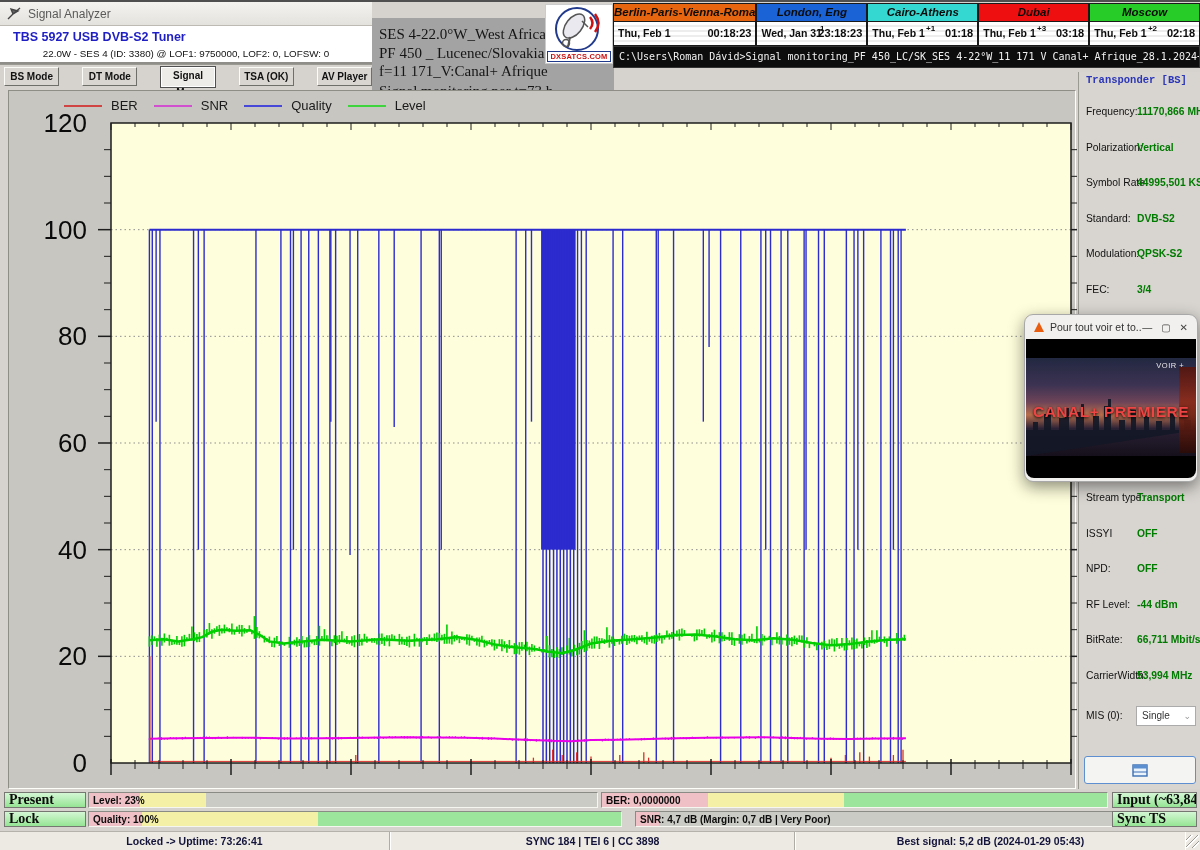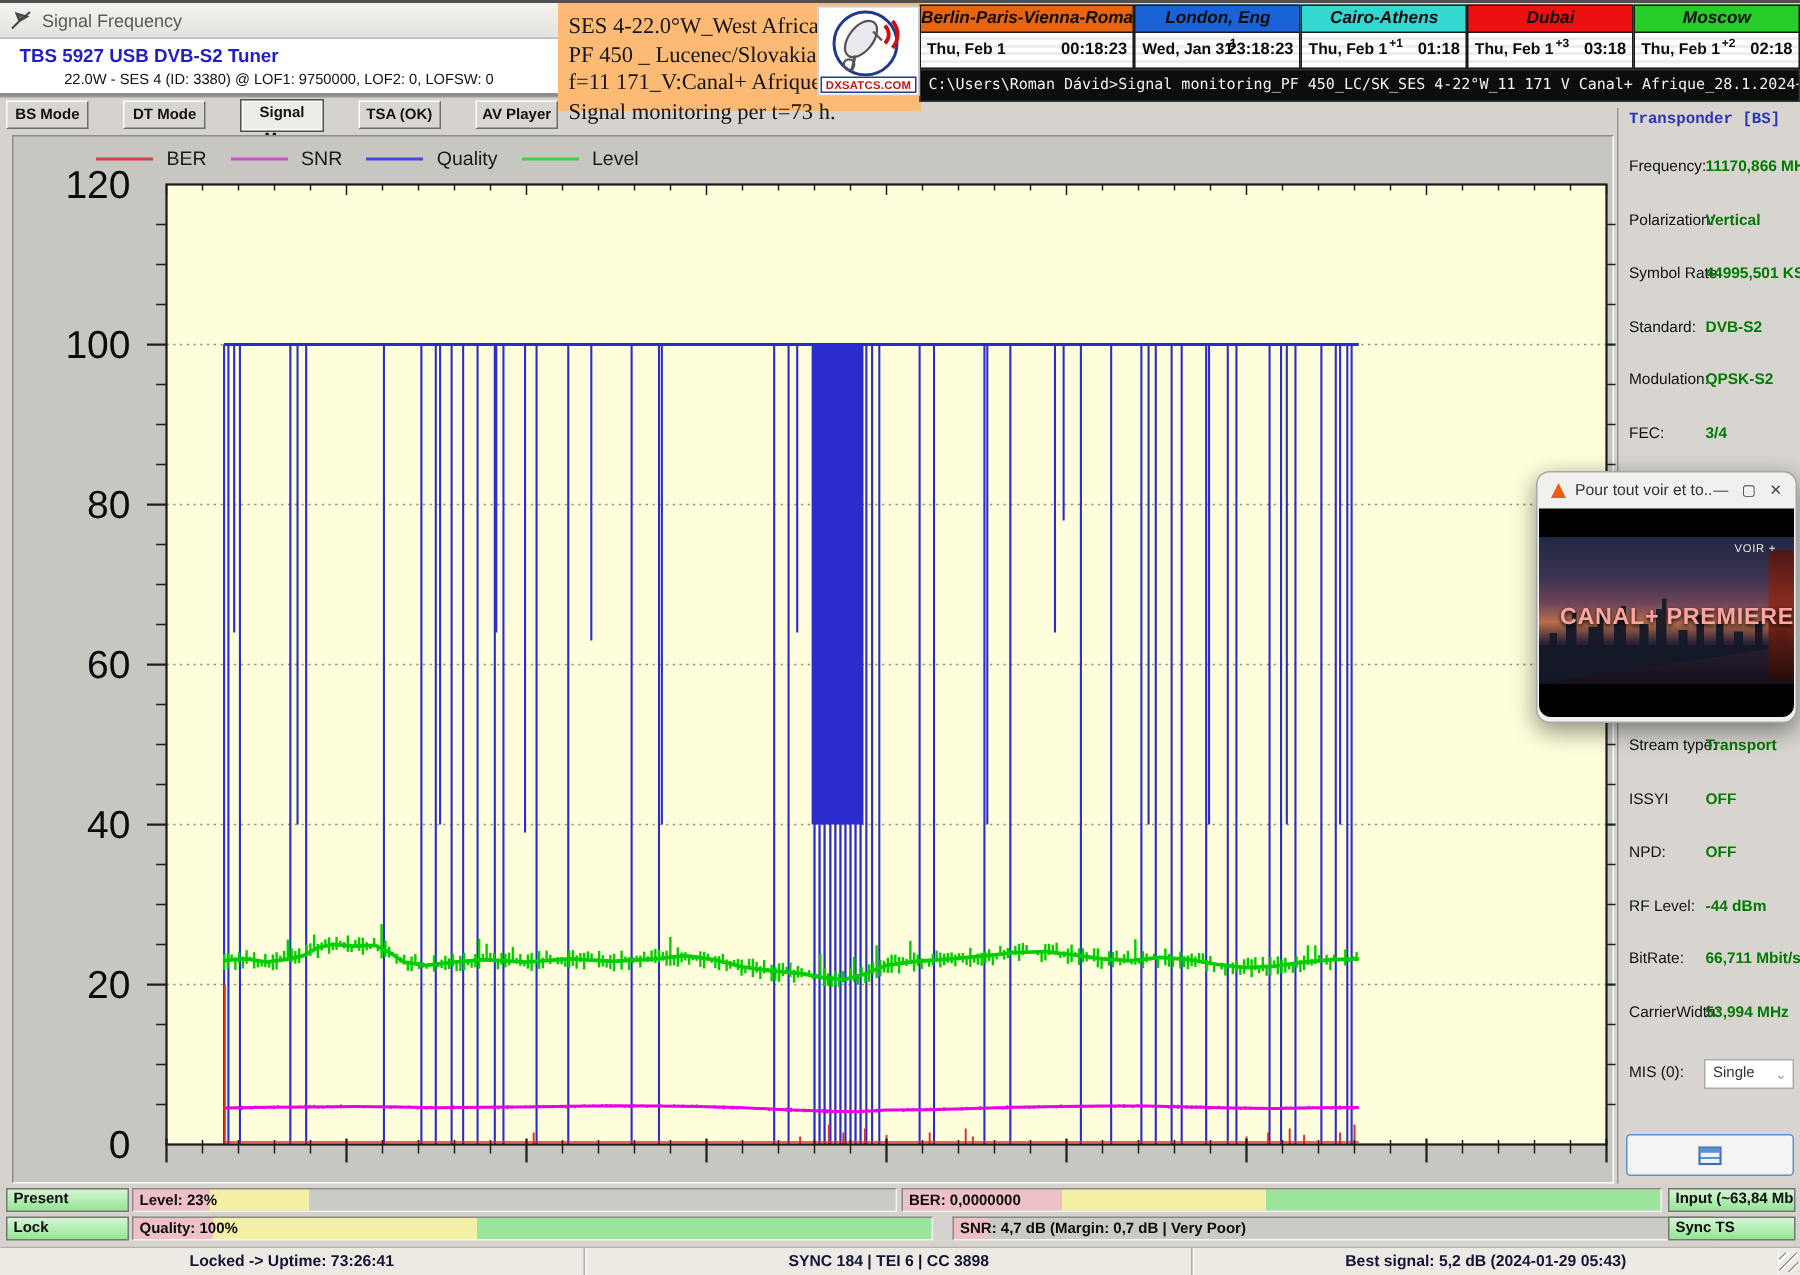--- a/index.html
+++ b/index.html
@@ -19,21 +19,21 @@
   .tuner { left:0; top:26px; width:372px; height:38px; background:#FFFFFF; border-bottom:2px solid #8F8E88; }
   .tuner-name { position:absolute; left:13px; top:4px; font-size:12.5px; font-weight:bold; color:#1F1FC4; }
   .tuner-details { position:absolute; left:0; top:22px; width:372px; text-align:center; font-size:9.8px; color:#111; }
 
   
   .tabrow { left:0; top:64px; width:372px; height:26px; background:#D6D3CE; border-top:1px solid #9a9992; display:flex; align-items:center; padding-left:4px; gap:23px; }
   .tab { width:63px; height:19px; margin-bottom:2px; background:#D9D6D1; border:1px solid #6F6F6A; border-top-color:#FBFBF8; border-left-color:#FBFBF8; font-size:10px; font-weight:600; color:#111; text-align:center; line-height:17px; font-family:"Liberation Sans",sans-serif; }
   .tab.active { background:#EDECE8; height:22px; font-weight:bold; border-color:#55555０; border:1px solid #505050; box-shadow:inset 0 0 0 1px #fff; }
 
   
-  .center-info { left:372px; top:2px; width:242px; height:72px; background:#fdba74; }
+  .center-info { left:372px; top:18px; width:242px; height:72px; background:#a3a3a3; }
   .center-info div { position:absolute; left:7px; white-space:nowrap; font-family:"Liberation Serif",serif; font-size:15px; color:#151515; }
   .ci1{ top:8px; } .ci2{ top:27px; } .ci3{ top:45px; } .ci4{ top:65px; }
 
   
   .logo { left:545px; top:4px; width:68px; height:60px; background:#fff; border:1px solid #ccc; z-index:5; }
   .logo-txt { position:absolute; left:1px; bottom:1px; width:64px; background:#fff; border:1px solid #223a8c; font-size:7.5px; font-weight:bold; color:#CC1111; text-align:center; letter-spacing:.2px; }
 
   
   .clocks { left:613px; top:3px; width:587px; height:43px; display:flex; }
   .clock-col { flex:1; display:flex; flex-direction:column; }
@@ -73,46 +73,46 @@
   .popup-titlebar { position:absolute; left:0; top:0; width:100%; height:24px; display:flex; align-items:center; }
   .vlc-icon { width:0; height:0; border-left:5px solid transparent; border-right:5px solid transparent; border-bottom:10px solid #E85D10; margin-left:9px; }
   .popup-title { font-size:10.5px; color:#333; margin-left:6px; white-space:nowrap; overflow:hidden; flex:1; }
   .popup-btn { font-size:10px; color:#444; margin-right:9px; }
   .popup-video { position:absolute; left:1px; right:1px; top:24px; bottom:3px; background:#000; border-radius:0 0 8px 8px; overflow:hidden; }
   .city { position:absolute; left:0; right:0; top:14%; height:70%;
     background:linear-gradient(180deg,#222841 0%,#3d3click352 28%,#6e4458 45%,#b86e4c 58%,#2a2135 72%,#15101b 100%); }
   .city { background:linear-gradient(180deg,#222841 0%,#3d3352 28%,#6e4458 45%,#b86e4c 58%,#2a2135 72%,#15101b 100%); }
   .city svg { position:absolute; left:0; bottom:0; }
   .red-structure { position:absolute; right:0; top:20%; width:10%; height:62%; background:linear-gradient(180deg,#55150e,#8a2a18 40%,#2c0b07); opacity:.9; }
-  .video-title { position:absolute; left:0; right:0; top:46%; text-align:right; font-size:15.5px; font-weight:bold; color:#fca5a5; letter-spacing:.5px; text-shadow:0 1px 3px #000; white-space:nowrap; }
+  .video-title { position:absolute; left:0; right:0; top:46%; text-align:center; font-size:15.5px; font-weight:bold; color:#ef4444; letter-spacing:.5px; text-shadow:0 1px 3px #000; white-space:nowrap; }
   .voir { position:absolute; right:7%; top:16%; font-size:7.5px; color:#e8e8e8; letter-spacing:.5px; }
 
   
   .bar-row1 { top:792px; } .bar-row2 { top:811px; }
-  .g-box { position:absolute; height:16px; background:linear-gradient(#D4F7D4,#95E495); border:1px solid #767672; font-size:10px; font-weight:bold; color:#0c0c0c; line-height:14px; padding-left:4px; white-space:nowrap; overflow:hidden; }
+  .g-box { position:absolute; height:16px; background:linear-gradient(#D4F7D4,#95E495); border:1px solid #767672; font-size:14px; font-weight:bold; color:#0c0c0c; line-height:14px; padding-left:4px; white-space:nowrap; overflow:hidden;font-family:Liberation Serif, serif; }
   .meter { position:absolute; height:16px; border:1px solid; border-color:#8B8B85 #F6F6F1 #F6F6F1 #8B8B85; background:#CBCBC5; overflow:hidden; }
   .meter .seg { position:absolute; top:0; bottom:0; }
   .meter .mlabel { position:absolute; left:4px; top:0; font-size:10px; font-weight:bold; color:#0c0c0c; line-height:15px; z-index:2; white-space:nowrap; }
 
   
   .statusbar { left:0; top:831px; width:1200px; height:19px; background:#EDEAE4; border-top:1px solid #B5B2AB; }
   .sb-cell { position:absolute; top:0; height:19px; font-size:10.5px; font-weight:bold; color:#13133a; text-align:center; line-height:18px; border-right:1px solid #AFACA6; box-shadow:1px 0 0 #fff; }
   .grip { position:absolute; right:1px; top:3px; width:13px; height:13px; background:repeating-linear-gradient(135deg,transparent 0 3px,#9a9a94 3px 4px,#fff 4px 5px); }
 </style>
 </head>
 <body>
 
 <div class="app">
   <div class="abs top-edge"></div>
 
   <div class="abs titlebar">
     <svg class="app-icon" viewBox="0 0 15 13">
       <path d="M1,12 L6,7 M6,7 L4,2 L11,4 Z M6,7 L13,1" stroke="#444" stroke-width="1.4" fill="#666"></path>
     </svg>
-    <span class="ttl">Signal Frequency</span>
+    <span class="ttl">Signal Analyzer</span>
   </div>
 
   <div class="abs tuner">
     <div class="tuner-name">TBS 5927 USB DVB-S2 Tuner</div>
     <div class="tuner-details">22.0W - SES 4 (ID: 3380) @ LOF1: 9750000, LOF2: 0, LOFSW: 0</div>
   </div>
 
   <div class="abs tabrow">
 
   <div class="tab">BS Mode</div>

